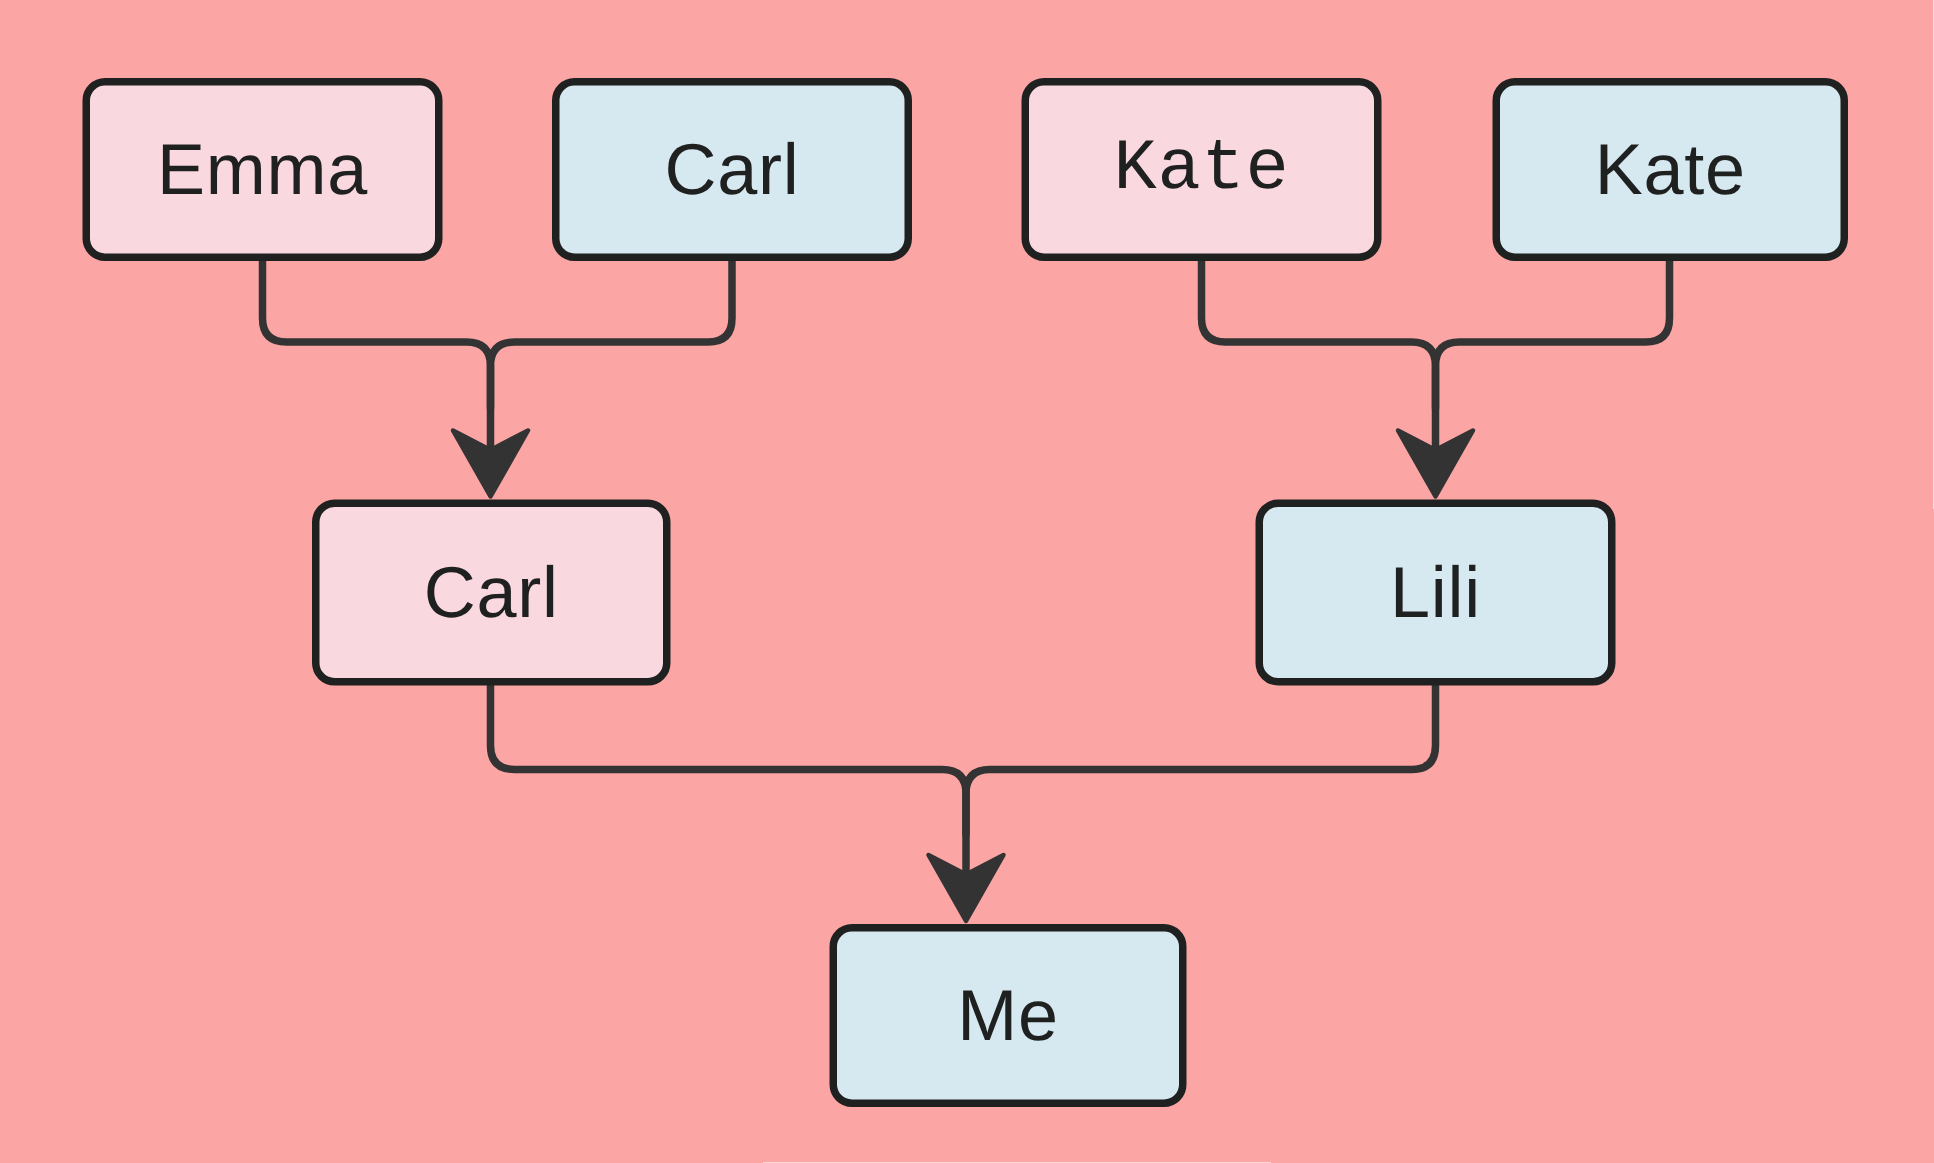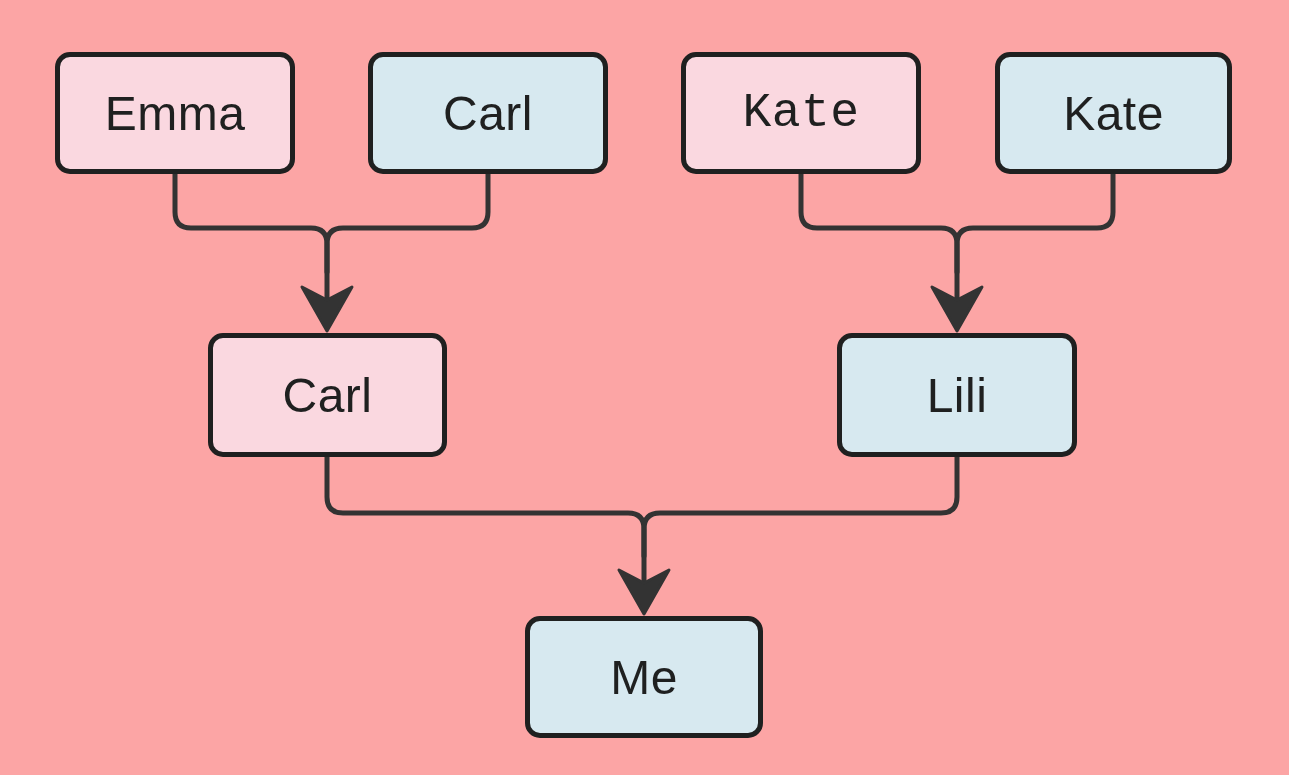--- a/index.html
+++ b/index.html
@@ -49,21 +49,21 @@
   .node.pink { background: #fad8e0; }
   .node.blue { background: #d7e9f0; }
 
   
   #node-emma { left: 55px;  top: 52px;  width: 240px; height: 122px; }
   #node-carl { left: 368px; top: 52px;  width: 240px; height: 122px; }
   #node-kate { left: 681px; top: 52px;  width: 240px; height: 122px; font-family: Liberation Mono, monospace; }
   #node-lars { left: 995px; top: 52px;  width: 237px; height: 122px; }
   #node-lili { left: 208px; top: 333px; width: 239px; height: 124px; }
   #node-olaf { left: 837px; top: 333px; width: 240px; height: 124px; }
-  #node-me   { left: 525px; top: 616px; width: 238px; height: 122px; }
+  #node-me   { left: 553px; top: 616px; width: 238px; height: 122px; }
 </style>
 </head>
 <body>
 
 <div class="canvas">
 
   <svg class="edges" viewBox="0 0 1289 775" xmlns="http://www.w3.org/2000/svg">
 
     <path class="edge" d="M175,174 V212 Q175,228 191,228 H311 Q327,228 327,244 V301"></path>
     <path class="edge" d="M488,174 V212 Q488,228 472,228 H343 Q327,228 327,244 V272"></path>

